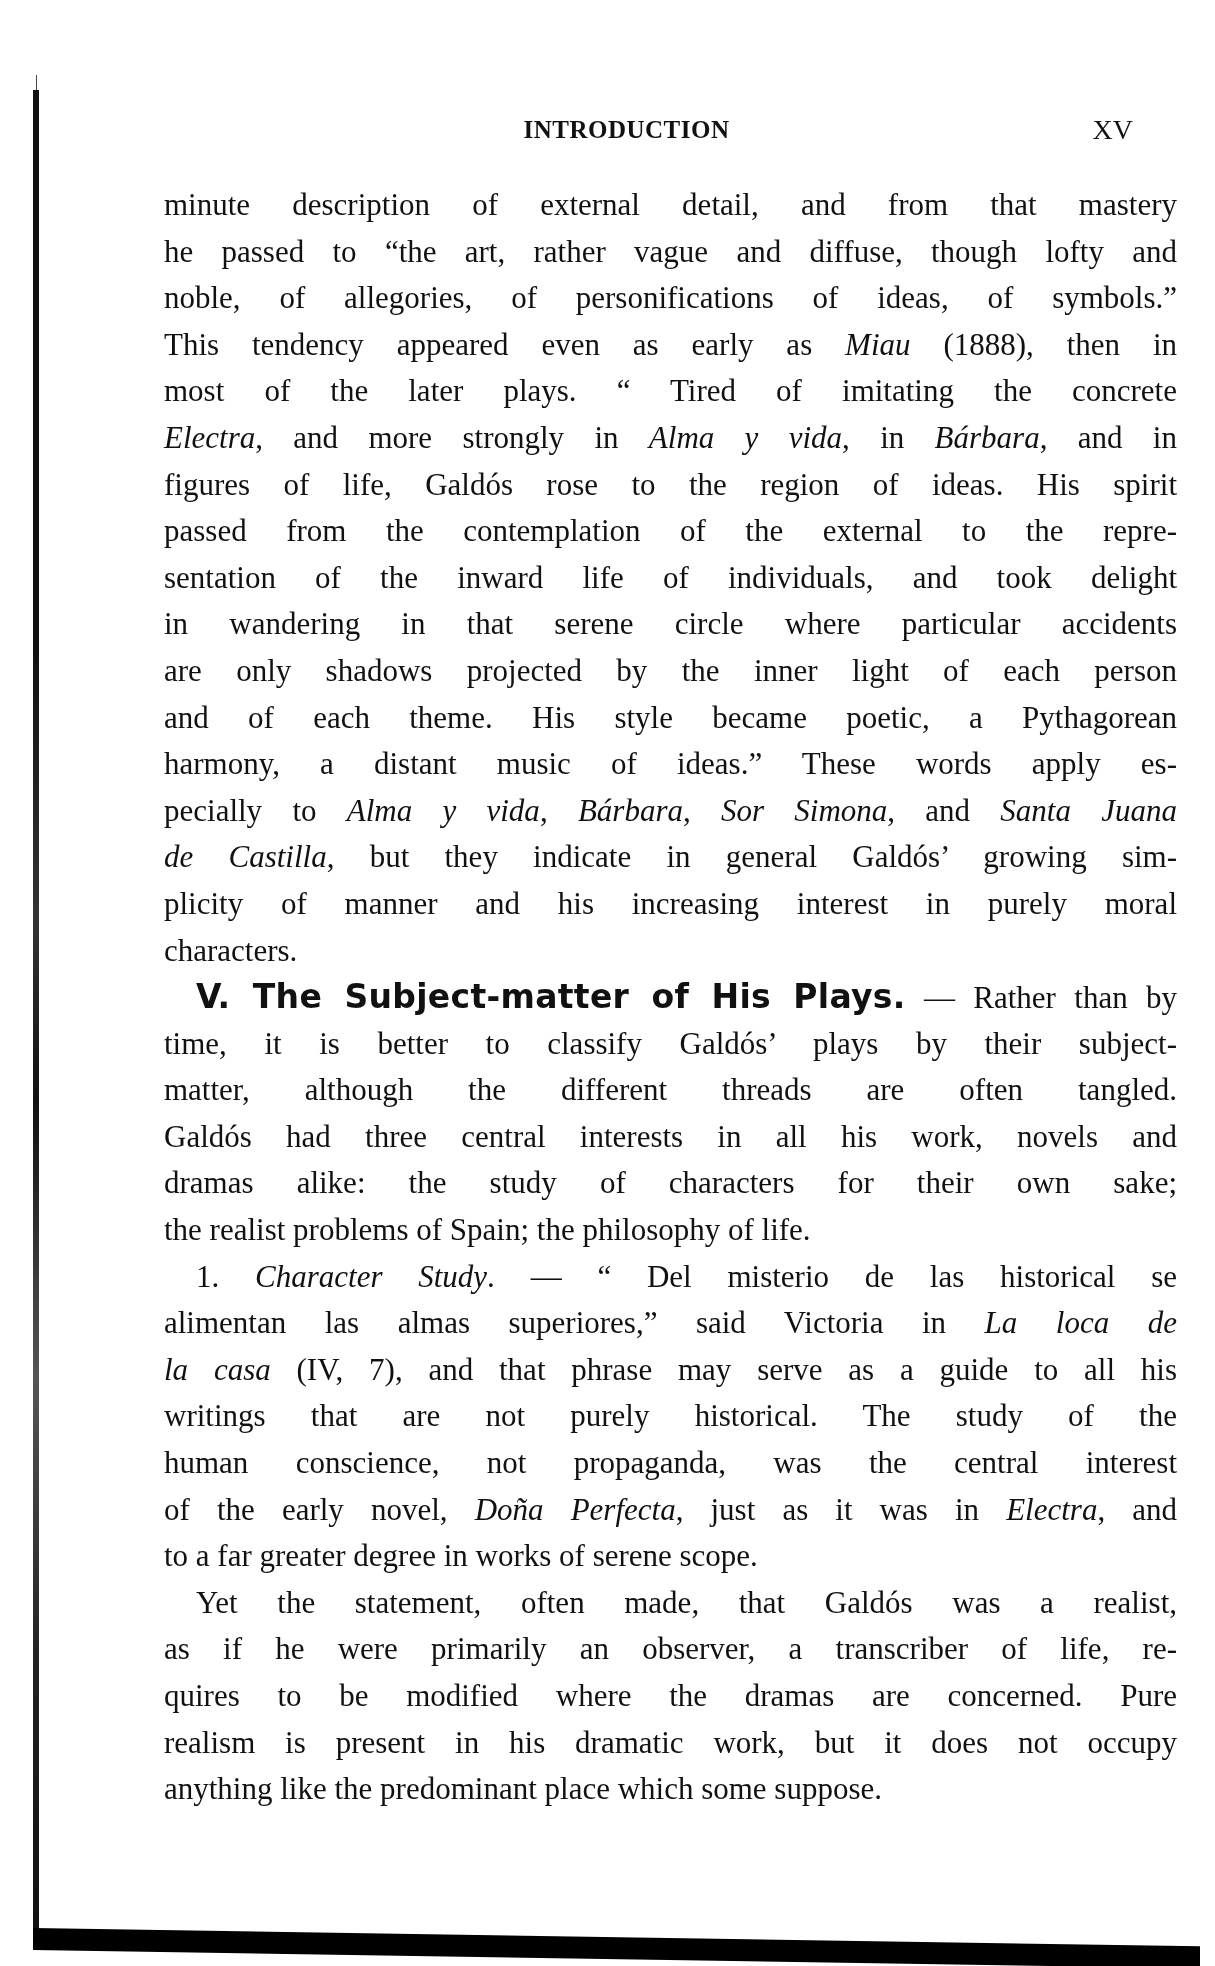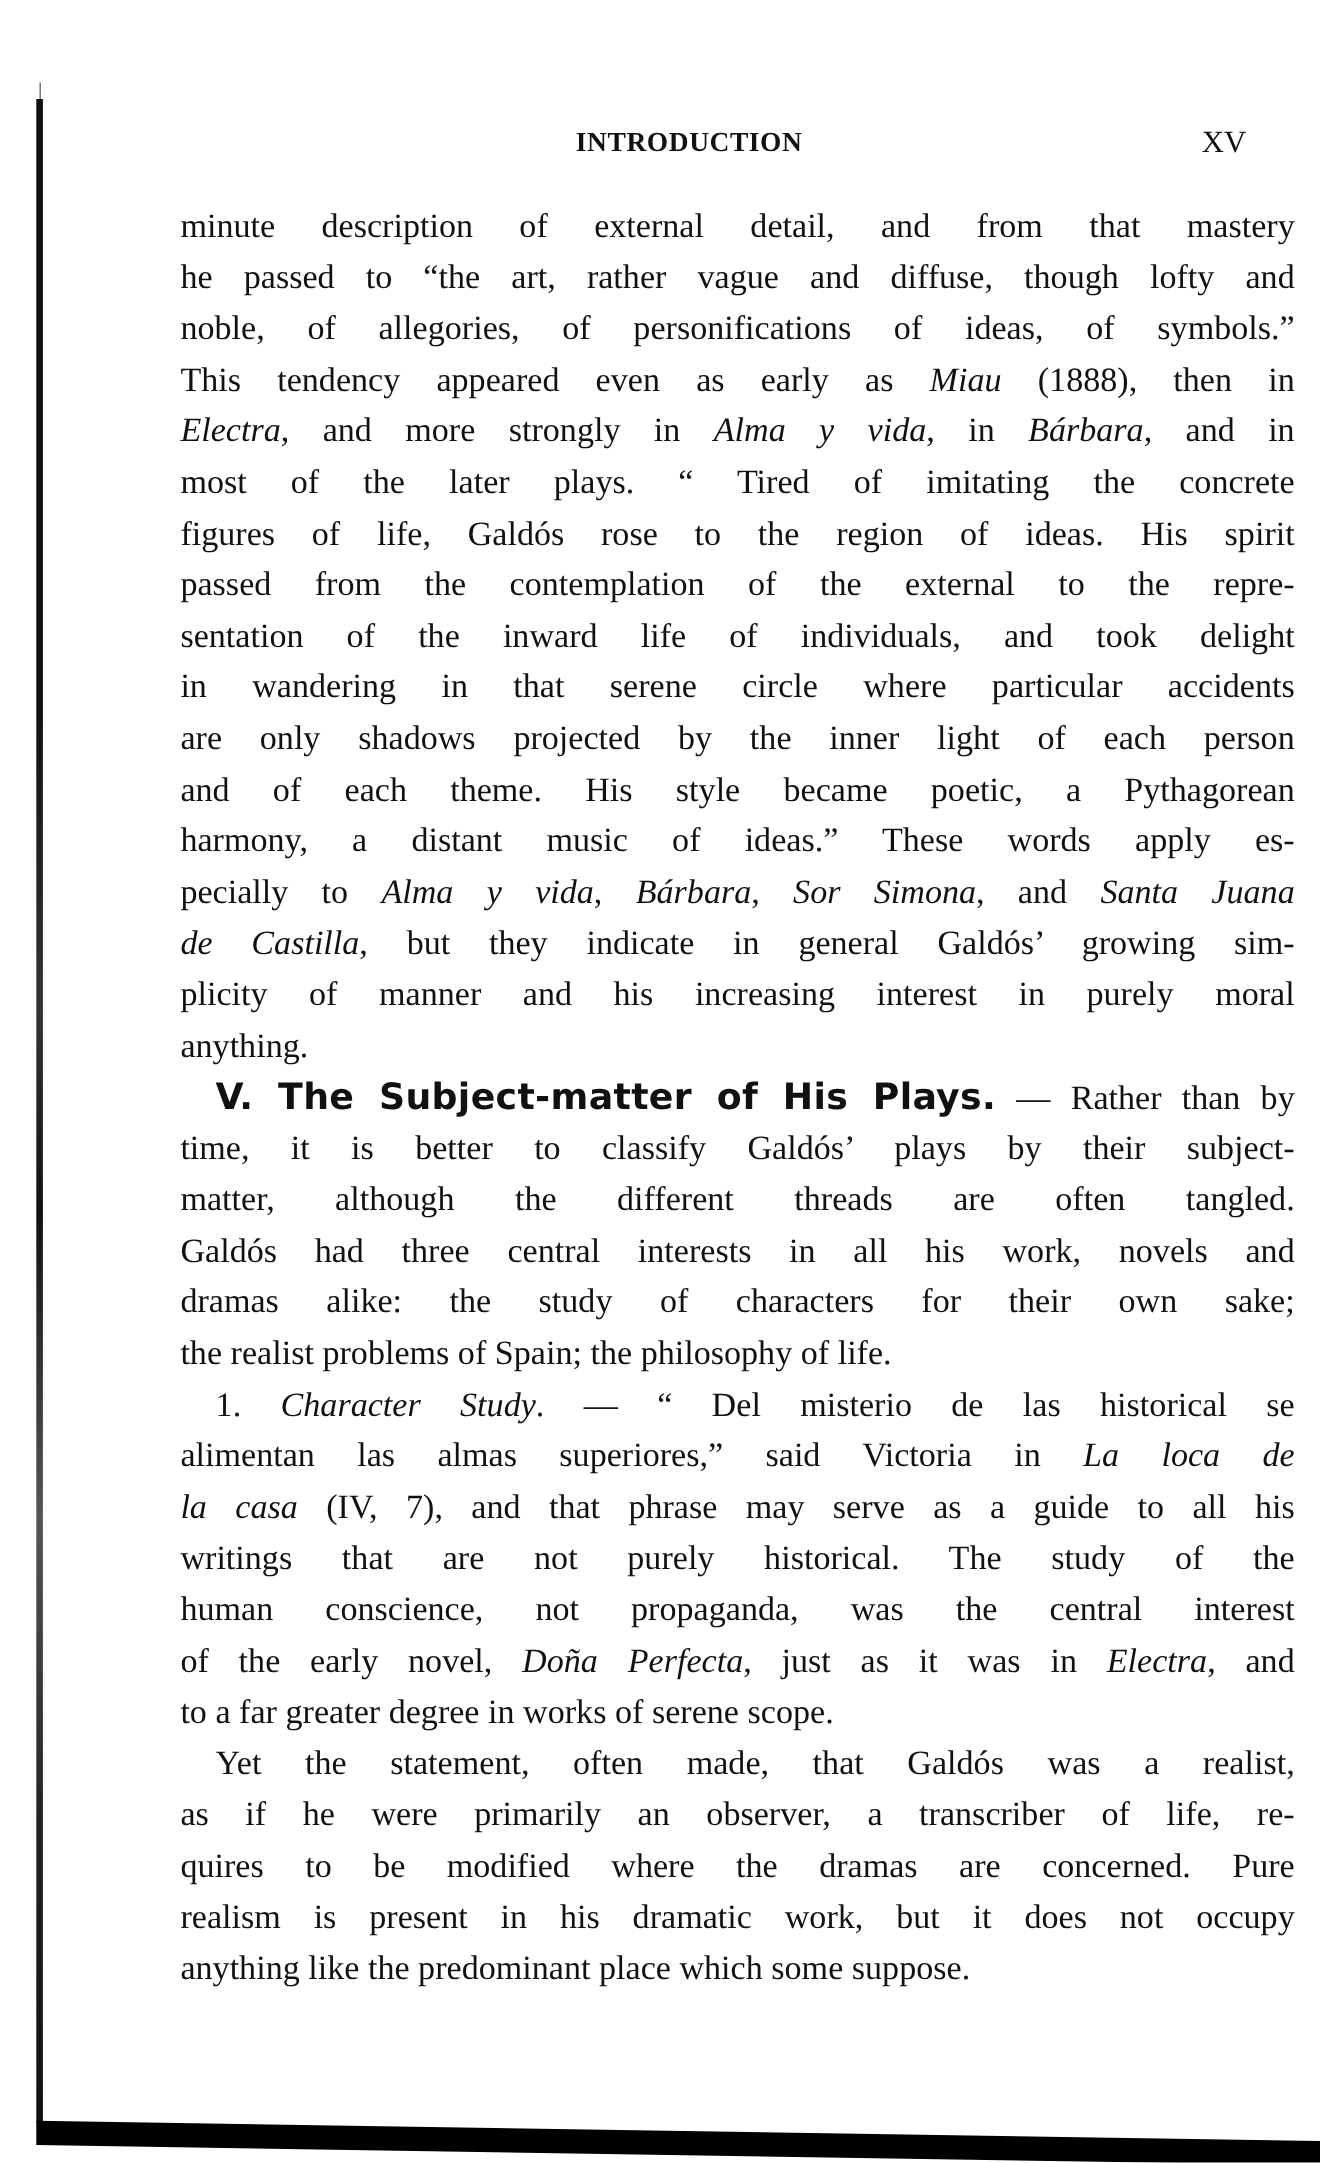--- a/index.html
+++ b/index.html
@@ -34,33 +34,33 @@
     <span class="title">INTRODUCTION</span>
     <span class="folio">XV</span>
   </div>
 
   <div class="body-text" id="body-text">
       <div>
         <span class="line"><span>minute description of external detail, and from that mastery</span></span>
         <span class="line"><span>he passed to “the art, rather vague and diffuse, though lofty and</span></span>
         <span class="line"><span>noble, of allegories, of personifications of ideas, of symbols.”</span></span>
         <span class="line"><span>This tendency appeared even as early as </span><i>Miau</i><span> (1888), then in</span></span>
+        <span class="line"><span>most of the later plays. “ Tired of imitating the concrete</span></span>
         <span class="line"><i>Electra</i><span>, and more strongly in </span><i>Alma y vida</i><span>, in </span><i>Bárbara</i><span>, and in</span></span>
-        <span class="line"><span>most of the later plays. “ Tired of imitating the concrete</span></span>
         <span class="line"><span>figures of life, Galdós rose to the region of ideas. His spirit</span></span>
         <span class="line"><span>passed from the contemplation of the external to the repre-</span></span>
         <span class="line"><span>sentation of the inward life of individuals, and took delight</span></span>
         <span class="line"><span>in wandering in that serene circle where particular accidents</span></span>
         <span class="line"><span>are only shadows projected by the inner light of each person</span></span>
         <span class="line"><span>and of each theme. His style became poetic, a Pythagorean</span></span>
         <span class="line"><span>harmony, a distant music of ideas.” These words apply es-</span></span>
         <span class="line"><span>pecially to </span><i>Alma y vida</i><span>, </span><i>Bárbara</i><span>, </span><i>Sor Simona</i><span>, and </span><i>Santa Juana</i></span>
         <span class="line"><i>de Castilla</i><span>, but they indicate in general Galdós’ growing sim-</span></span>
         <span class="line"><span>plicity of manner and his increasing interest in purely moral</span></span>
-        <span class="line last"><span>anything.</span></span>
+        <span class="line last"><span>characters.</span></span>
       </div>
       <div>
         <span class="line indent"><span class="sec">V. The Subject-matter of His Plays.</span><span> — Rather than by</span></span>
         <span class="line"><span>time, it is better to classify Galdós’ plays by their subject-</span></span>
         <span class="line"><span>matter, although the different threads are often tangled.</span></span>
         <span class="line"><span>Galdós had three central interests in all his work, novels and</span></span>
         <span class="line"><span>dramas alike: the study of characters for their own sake;</span></span>
         <span class="line last"><span>the realist problems of Spain; the philosophy of life.</span></span>
       </div>
       <div>

